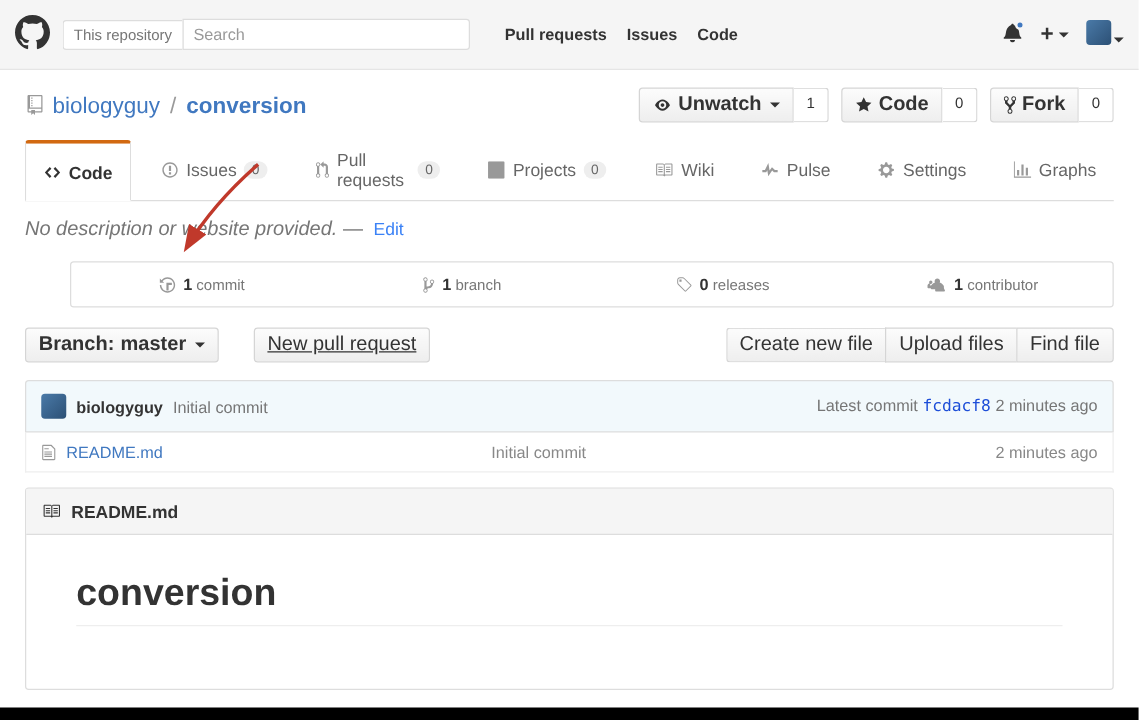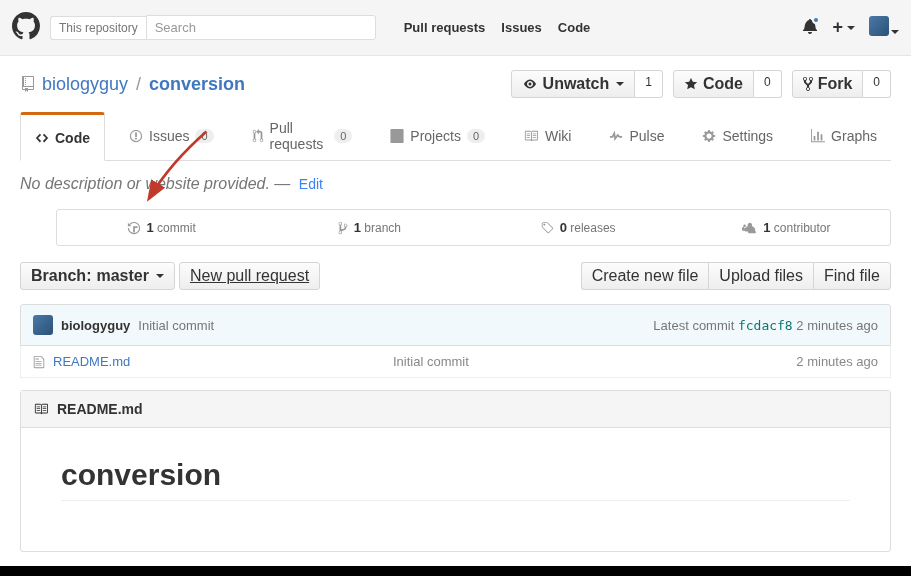--- a/index.html
+++ b/index.html
@@ -39,31 +39,31 @@
 
 .desc-row { color:#767676; font-size:16px; font-style:italic; margin-bottom:16px; }
 .desc-row .dash { font-style:normal; color:#767676; }
 .desc-row .edit { font-style:normal; color:#3b82f6; font-size:14px; padding-left:4px; }
 
 .numbers-bar { display:flex; border:1px solid #ddd; border-radius:3px; margin-bottom:16px;margin-left:36px; }
 .numbers-bar .cell { flex:1; text-align:center; padding:10px 8px; color:#767676; font-size:12px; display:flex; align-items:center; justify-content:center; gap:6px; cursor:pointer; }
 .numbers-bar .cell + .cell { border-left:0; }
 .numbers-bar strong { color:#333; font-size:13px; }
 
-.toolbar { display:flex; align-items:center; margin-bottom:14px; gap:4px; }
+.toolbar { display:flex; align-items:center; margin-bottom:14px; gap:28px; }
 .toolbar .right { margin-left:auto; display:flex; gap:0; }
 .toolbar .right .btn { border-radius:0; border-right:none; font-weight:normal;}
 .toolbar .right .btn:first-child { border-radius:3px 0 0 3px; }
 .toolbar .right .btn.find { border-radius:0 3px 3px 0; border-right:1px solid #d5d5d5; }
 .toolbar .right .btn-green { margin-left:10px; border-radius:3px; border-right:1px solid #5ca941; font-weight:600; }
 
 .commit-bar { border:1px solid #ddd; border-radius:3px 3px 0 0; background:#f2f9fc; padding:10px 12px; display:flex; align-items:center; gap:8px; color:#767676; font-size:13px; }
 .commit-bar .author { color:#333; font-weight:600; }
 .commit-bar .right { margin-left:auto; }
-.commit-bar .sha { font-family: SFMono-Regular, Consolas, monospace; color:#0f766e; }
+.commit-bar .sha { font-family: SFMono-Regular, Consolas, monospace; color:#1d4ed8; }
 .avatar-xs { width:20px; height:20px; background: linear-gradient(135deg,#4a7aa8,#2c5075); border-radius:3px; }
 
 .file-row { border:1px solid #eee; border-top:none; padding:8px 12px; display:flex; align-items:center; font-size:13px; }
 .file-row .fname { color:#4078c0; margin-left:8px; width: 340px; }
 .file-row .msg { color:#888; flex:1; }
 .file-row .age { color:#888; }
 
 .readme-box { margin-top:12px; border:1px solid #ddd; border-radius:3px; }
 .readme-head { background:#f5f5f5; padding:10px 12px; border-bottom:1px solid #ddd; display:flex; align-items:center; gap:8px; font-weight:600; font-size:14px; }
 .readme-body { padding: 30px 40px 50px; }

